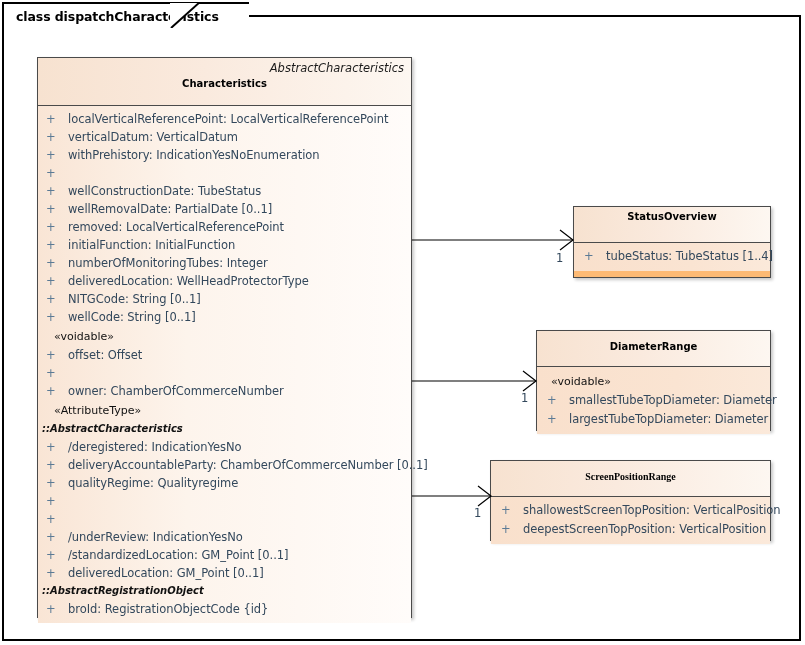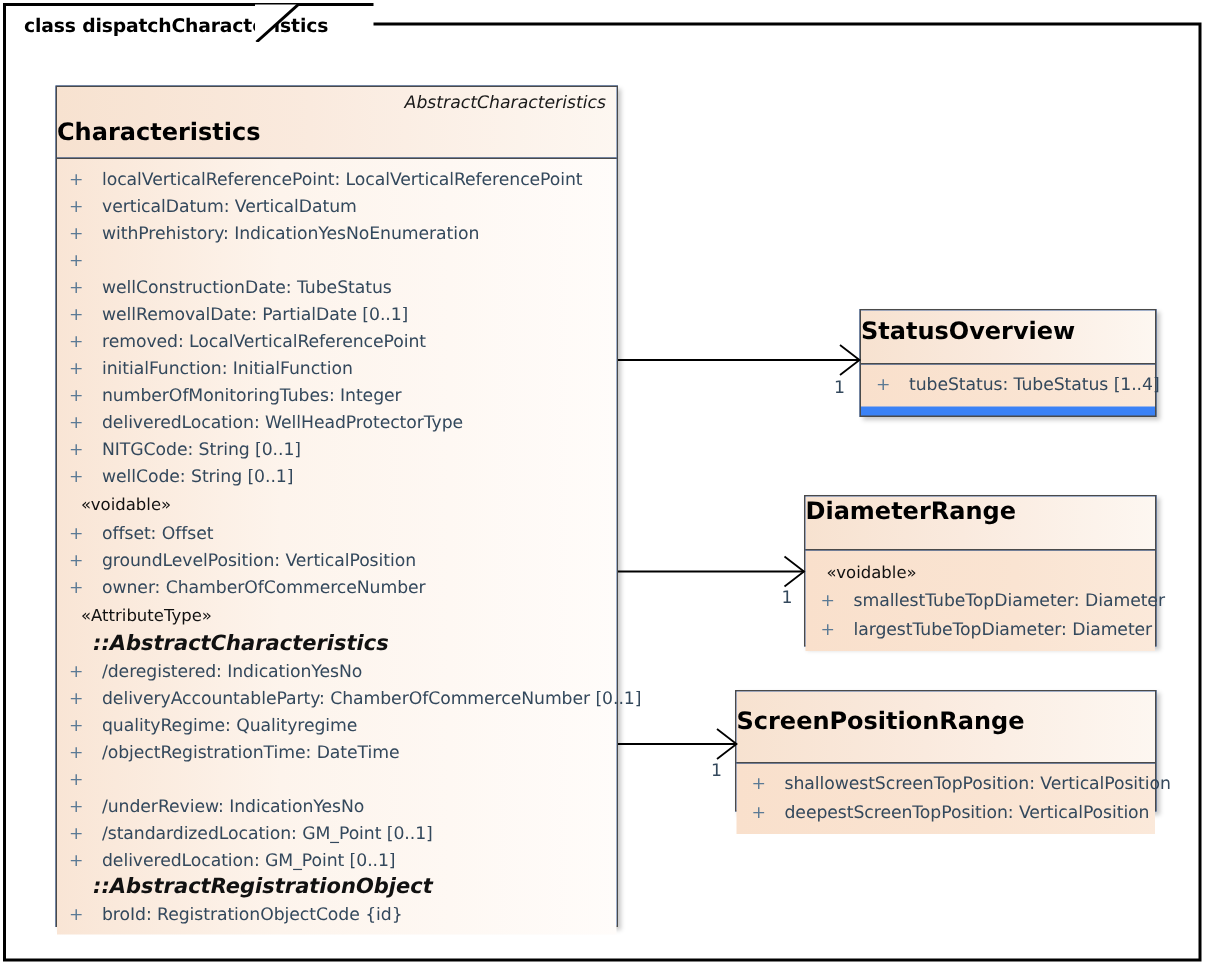--- a/index.html
+++ b/index.html
@@ -59,39 +59,40 @@
     z-index: 6;
     pointer-events: none;
   }
 
   
   .uml-class {
     position: absolute;
     box-sizing: border-box;
     border: 1px solid #4a4a4a;
     box-shadow: 2px 2px 3px rgba(0,0,0,0.22);
-    background: #3b82f6;
+    background: #fdba74;
   }
   .uml-header {
     box-sizing: border-box;
     background: linear-gradient(to right, #f7e2d0 0%, #faeade 45%, #fdf7f1 100%);
     border-bottom: 1px solid #4a4a4a;
     position: relative;
   }
   .uml-parent {
     position: absolute;
     right: 7px;
     top: 3px;
     font-size: 11.5px;
     font-style: italic;
     color: #1a1a1a;
     white-space: nowrap;
   }
   .uml-name {
-    font-size: 16px;
+    text-align: center;
+    font-size: 10px;
     font-weight: bold;
     color: #000000;
     white-space: nowrap;
   }
   .uml-body {
     box-sizing: border-box;
     background: linear-gradient(to right, #f9e5d5 0%, #fdf4ec 40%, #fffcfa 100%);
     padding: 4px 0 5px 0;
   }
 
@@ -120,24 +121,24 @@
     height: 20px;
     line-height: 22px;
     font-size: 11px;
     padding-left: 16px;
     color: #111111;
     white-space: nowrap;
   }
   .group-row {
     height: 18px;
     line-height: 18px;
-    font-size: 14px;
+    font-size: 10px;
     font-style: italic;
     font-weight: bold;
-    padding-left: 24px;
+    padding-left: 4px;
     color: #111111;
     white-space: nowrap;
   }
 
   
   .uml-small .attr-row { padding-left: 10px; height: 19px; line-height: 19px; }
   .uml-small .attr-vis { width: 22px; flex: 0 0 22px; }
   .uml-small .stereo-row { padding-left: 14px; }
 
   
@@ -219,21 +220,20 @@
         <span class="attr-vis">+</span>
         <span class="attr-text">wellCode: String [0..1]</span>
       </div>
       <div class="stereo-row">«voidable»</div>
       <div class="attr-row">
         <span class="attr-vis">+</span>
         <span class="attr-text">offset: Offset</span>
       </div>
       <div class="attr-row">
         <span class="attr-vis">+</span>
-        <span class="attr-text">groundLevelPosition: VerticalPosition</span>
       </div>
       <div class="attr-row">
         <span class="attr-vis">+</span>
         <span class="attr-text">owner: ChamberOfCommerceNumber</span>
       </div>
       <div class="stereo-row">«AttributeType»</div>
       <div class="group-row">::AbstractCharacteristics</div>
       <div class="attr-row">
         <span class="attr-vis">+</span>
         <span class="attr-text">/deregistered: IndicationYesNo</span>
@@ -241,21 +241,20 @@
       <div class="attr-row">
         <span class="attr-vis">+</span>
         <span class="attr-text">deliveryAccountableParty: ChamberOfCommerceNumber [0..1]</span>
       </div>
       <div class="attr-row">
         <span class="attr-vis">+</span>
         <span class="attr-text">qualityRegime: Qualityregime</span>
       </div>
       <div class="attr-row">
         <span class="attr-vis">+</span>
-        <span class="attr-text">/objectRegistrationTime: DateTime</span>
       </div>
       <div class="attr-row">
         <span class="attr-vis">+</span>
       </div>
       <div class="attr-row">
         <span class="attr-vis">+</span>
         <span class="attr-text">/underReview: IndicationYesNo</span>
       </div>
       <div class="attr-row">
         <span class="attr-vis">+</span>
@@ -279,38 +278,38 @@
   </div>
   <div class="uml-body" id="body-status-overview" style="background:linear-gradient(to right,#f9e0cc 0%,#fae4d2 60%,#fbe9da 100%);">
       <div class="attr-row">
         <span class="attr-vis">+</span>
         <span class="attr-text">tubeStatus: TubeStatus [1..4]</span>
       </div>
     </div>
 </div>
 
 <div class="uml-class uml-small" id="class-diameter-range" style="left:536px; top:330px; width:235px; height:101px;">
-  <div class="uml-header" style="height:36px; ">
+  <div class="uml-header" style="height:36px; padding-top:10px;">
     <div class="uml-name">DiameterRange</div>
   </div>
   <div class="uml-body" id="body-diameter-range" style="background:linear-gradient(to right,#f9e0cc 0%,#fae4d2 60%,#fbe9da 100%);">
       <div class="stereo-row">«voidable»</div>
       <div class="attr-row">
         <span class="attr-vis">+</span>
         <span class="attr-text">smallestTubeTopDiameter: Diameter</span>
       </div>
       <div class="attr-row">
         <span class="attr-vis">+</span>
         <span class="attr-text">largestTubeTopDiameter: Diameter</span>
       </div>
     </div>
 </div>
 
 <div class="uml-class uml-small" id="class-screen-position-range" style="left:490px; top:460px; width:281px; height:81px;">
-  <div class="uml-header" style="height:48px; padding-top:10px;">
+  <div class="uml-header" style="height:36px; padding-top:10px;font-family:Liberation Serif, serif;">
     <div class="uml-name">ScreenPositionRange</div>
   </div>
   <div class="uml-body" id="body-screen-position-range" style="background:linear-gradient(to right,#f9e0cc 0%,#fae4d2 60%,#fbe9da 100%);">
       <div class="attr-row">
         <span class="attr-vis">+</span>
         <span class="attr-text">shallowestScreenTopPosition: VerticalPosition</span>
       </div>
       <div class="attr-row">
         <span class="attr-vis">+</span>
         <span class="attr-text">deepestScreenTopPosition: VerticalPosition</span>

